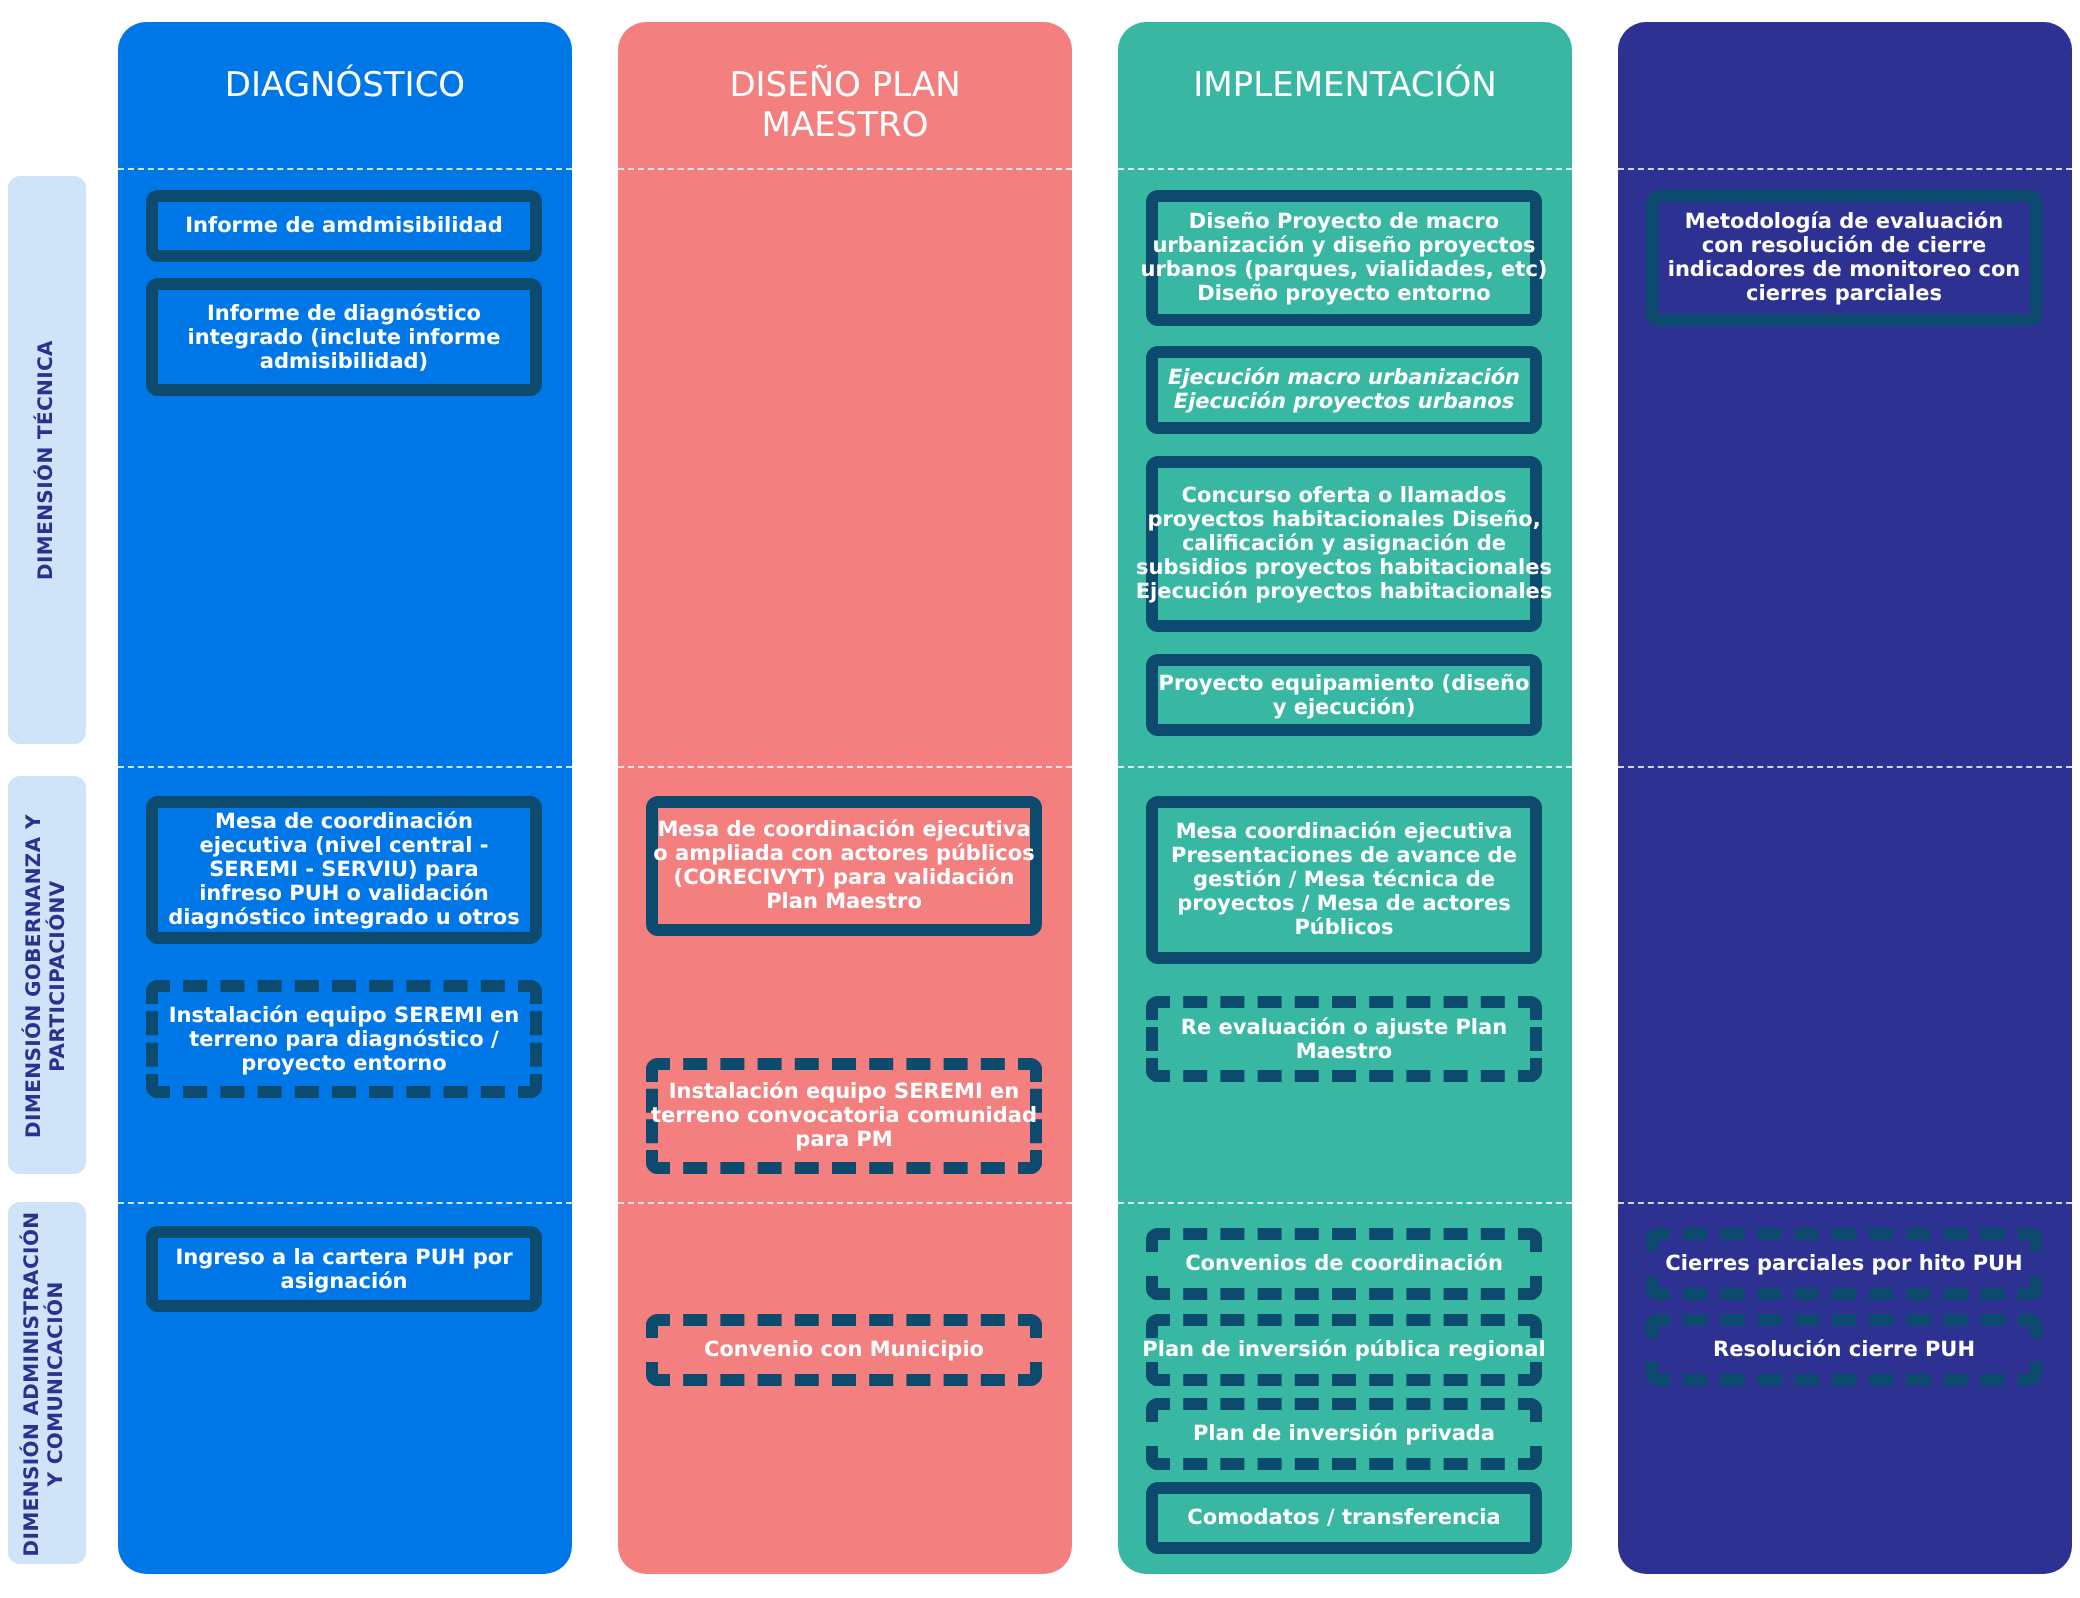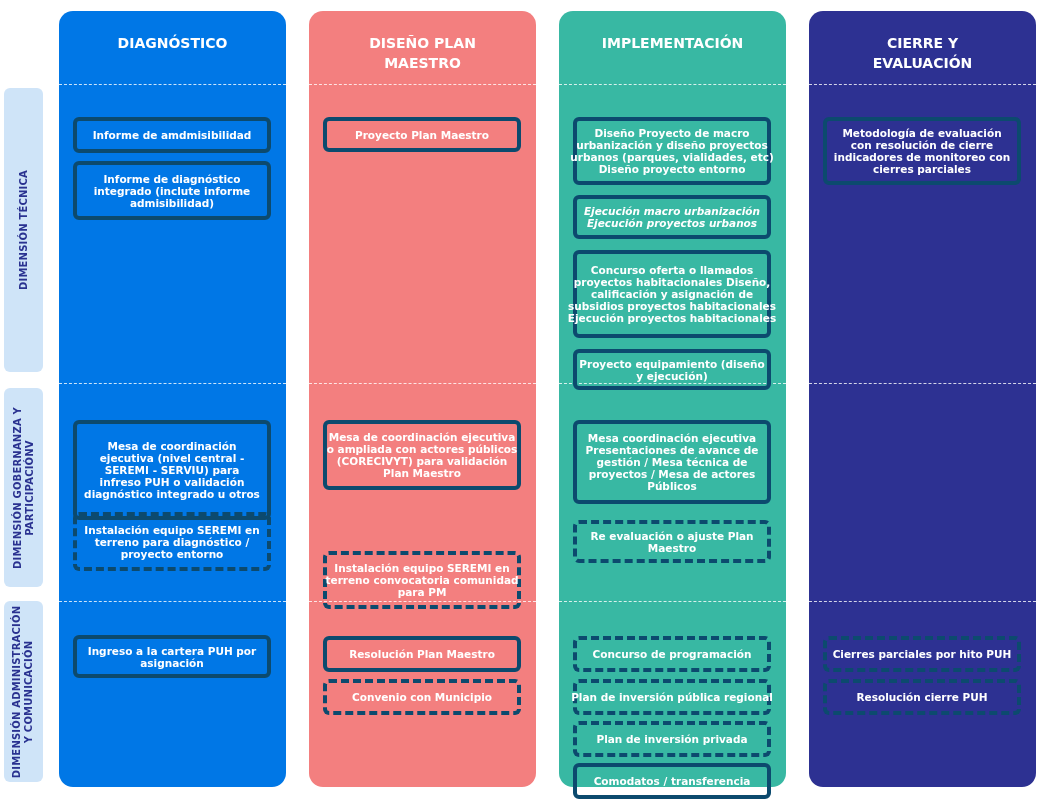--- a/index.html
+++ b/index.html
@@ -15,32 +15,32 @@
     display: block; transform: rotate(-90deg); white-space: pre; text-align: center;
     font-weight: bold; font-size: 10px; line-height: 12px; color: #2a3290; letter-spacing: 0.2px;
   }
 
   .col {
     position: absolute; top: 11px; width: 227px; height: 776px;
     border-radius: 14px; color: #fff;
   }
   .col-title {
     position: absolute; left: 0; right: 0; top: 22px; text-align: center;
-    font-weight: bold; font-size: 14px; line-height: 20px; white-space: pre;
+    font-weight: normal; font-size: 17px; line-height: 20px; white-space: pre;
   }
   .sep {
     position: absolute; left: 0; right: 0; height: 0;
     border-top: 1.3px dashed rgba(255,255,255,0.8);
   }
   .box {
     position: absolute; left: 14px; right: 15px;
-    border: 4px solid #0c4a6e; border-radius: 6px;
+    border: 6px solid #0c4a6e; border-radius: 6px;
     display: flex; align-items: center; justify-content: center;
     text-align: center; font-weight: bold; font-size: 10.5px; line-height: 12px;
-    padding: 2px 4px; white-space: pre; margin-top: 22px;
+    padding: 2px 4px; white-space: pre;
   }
   .box.dashed { border-style: dashed; }
 </style>
 </head>
 <body>
 
 <div class="rowlabel" style="top:88px;height:284px;">
   <span>DIMENSIÓN TÉCNICA</span>
 </div>
 <div class="rowlabel" style="top:388px;height:199px;">
@@ -54,47 +54,45 @@
 
 <div class="col" style="left:59px;background:#0077e6;">
   <div class="col-title">DIAGNÓSTICO</div>
   <div class="sep" style="top:73px;"></div>
   <div class="sep" style="top:372px;"></div>
   <div class="sep" style="top:590px;"></div>
   <div class="box" style="top:84px;height:36px;">Informe de amdmisibilidad</div>
   <div class="box" style="top:128px;height:59px;">Informe de diagnóstico
 integrado (inclute informe
 admisibilidad)</div>
-  <div class="box" style="top:387px;height:100px;">Mesa de coordinación
+  <div class="box" style="top:387px;height:74px;">Mesa de coordinación
 ejecutiva (nivel central -
 SEREMI - SERVIU) para
 infreso PUH o validación
 diagnóstico integrado u otros</div>
   <div class="box dashed" style="top:479px;height:59px;">Instalación equipo SEREMI en
 terreno para diagnóstico /
 proyecto entorno</div>
   <div class="box" style="top:602px;height:43px;">Ingreso a la cartera PUH por
 asignación</div>
 </div>
 
 <div class="col" style="left:309px;background:#f37f7f;">
   <div class="col-title">DISEÑO PLAN
 MAESTRO</div>
   <div class="sep" style="top:73px;"></div>
   <div class="sep" style="top:372px;"></div>
   <div class="sep" style="top:590px;"></div>
-  <div class="box" style="top:84px;height:35px;">Proyecto Plan Maestro</div>
   <div class="box" style="top:387px;height:70px;">Mesa de coordinación ejecutiva
 o ampliada con actores públicos
 (CORECIVYT) para validación
 Plan Maestro</div>
   <div class="box dashed" style="top:518px;height:58px;">Instalación equipo SEREMI en
 terreno convocatoria comunidad
 para PM</div>
-  <div class="box" style="top:603px;height:36px;">Resolución Plan Maestro</div>
   <div class="box dashed" style="top:646px;height:36px;">Convenio con Municipio</div>
 </div>
 
 <div class="col" style="left:559px;background:#38b8a3;">
   <div class="col-title">IMPLEMENTACIÓN</div>
   <div class="sep" style="top:73px;"></div>
   <div class="sep" style="top:372px;"></div>
   <div class="sep" style="top:590px;"></div>
   <div class="box" style="top:84px;height:68px;">Diseño Proyecto de macro
 urbanización y diseño proyectos
@@ -109,29 +107,27 @@
 Ejecución proyectos habitacionales</div>
   <div class="box" style="top:316px;height:41px;">Proyecto equipamiento (diseño
 y ejecución)</div>
   <div class="box dashed" style="top:487px;height:43px;">Re evaluación o ajuste Plan
 Maestro</div>
   <div class="box" style="top:387px;height:84px;">Mesa coordinación ejecutiva
 Presentaciones de avance de
 gestión / Mesa técnica de
 proyectos / Mesa de actores
 Públicos</div>
-  <div class="box dashed" style="top:603px;height:36px;">Concurso de programación</div>
+  <div class="box dashed" style="top:603px;height:36px;">Convenios de coordinación</div>
   <div class="box dashed" style="top:646px;height:36px;">Plan de inversión pública regional</div>
   <div class="box dashed" style="top:688px;height:36px;">Plan de inversión privada</div>
   <div class="box" style="top:730px;height:36px;">Comodatos / transferencia</div>
 </div>
 
 <div class="col" style="left:809px;background:#2d3192;">
-  <div class="col-title">CIERRE Y
-EVALUACIÓN</div>
   <div class="sep" style="top:73px;"></div>
   <div class="sep" style="top:372px;"></div>
   <div class="sep" style="top:590px;"></div>
   <div class="box" style="top:84px;height:68px;">Metodología de evaluación
 con resolución de cierre
 indicadores de monitoreo con
 cierres parciales</div>
   <div class="box dashed" style="top:603px;height:36px;">Cierres parciales por hito PUH</div>
   <div class="box dashed" style="top:646px;height:36px;">Resolución cierre PUH</div>
 </div>

